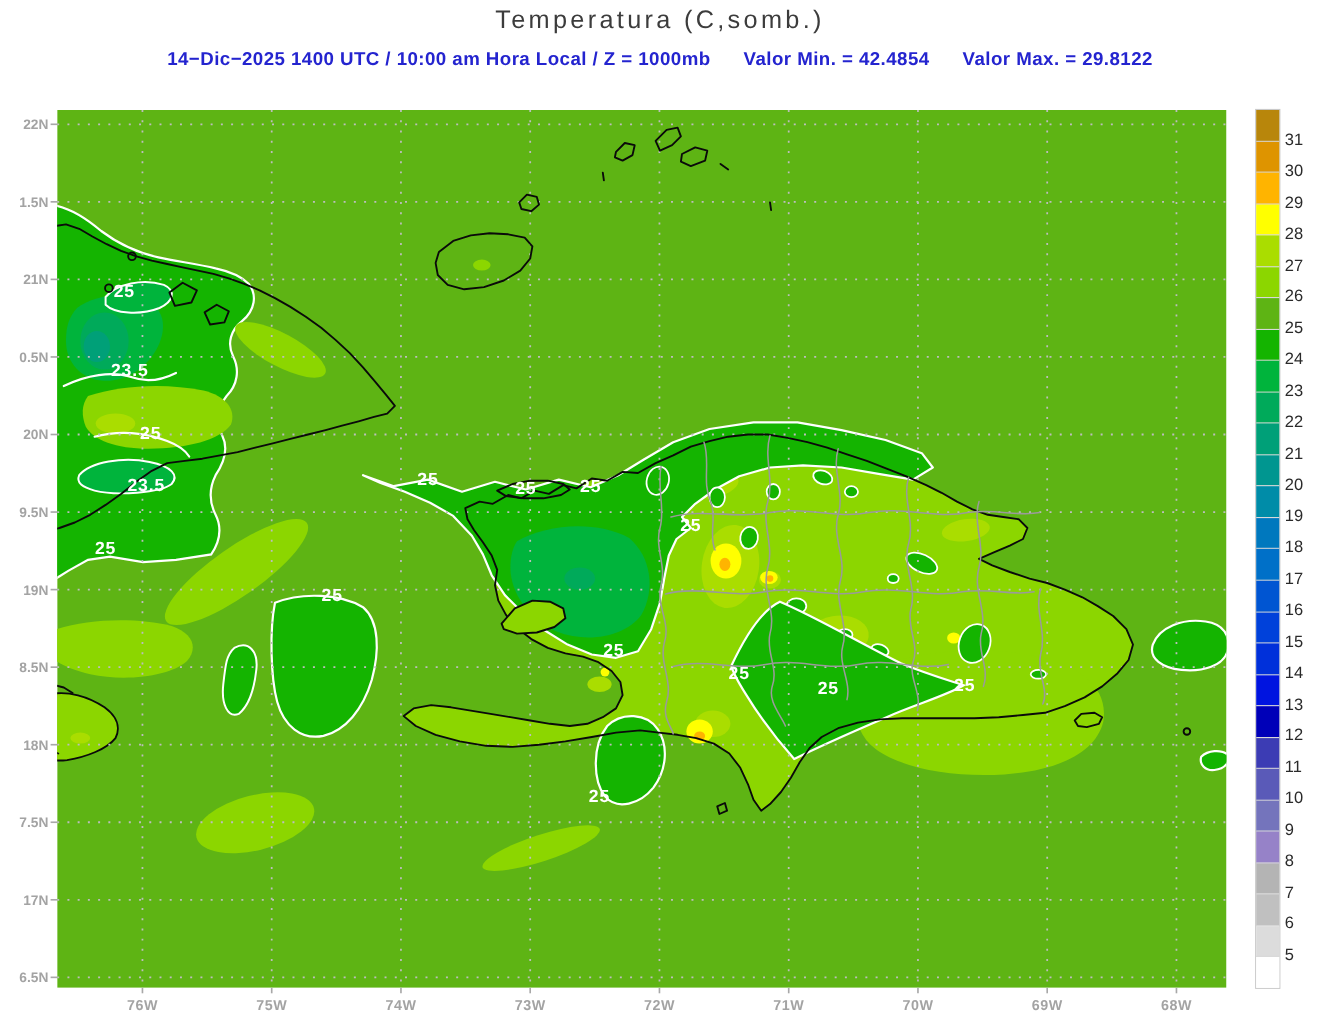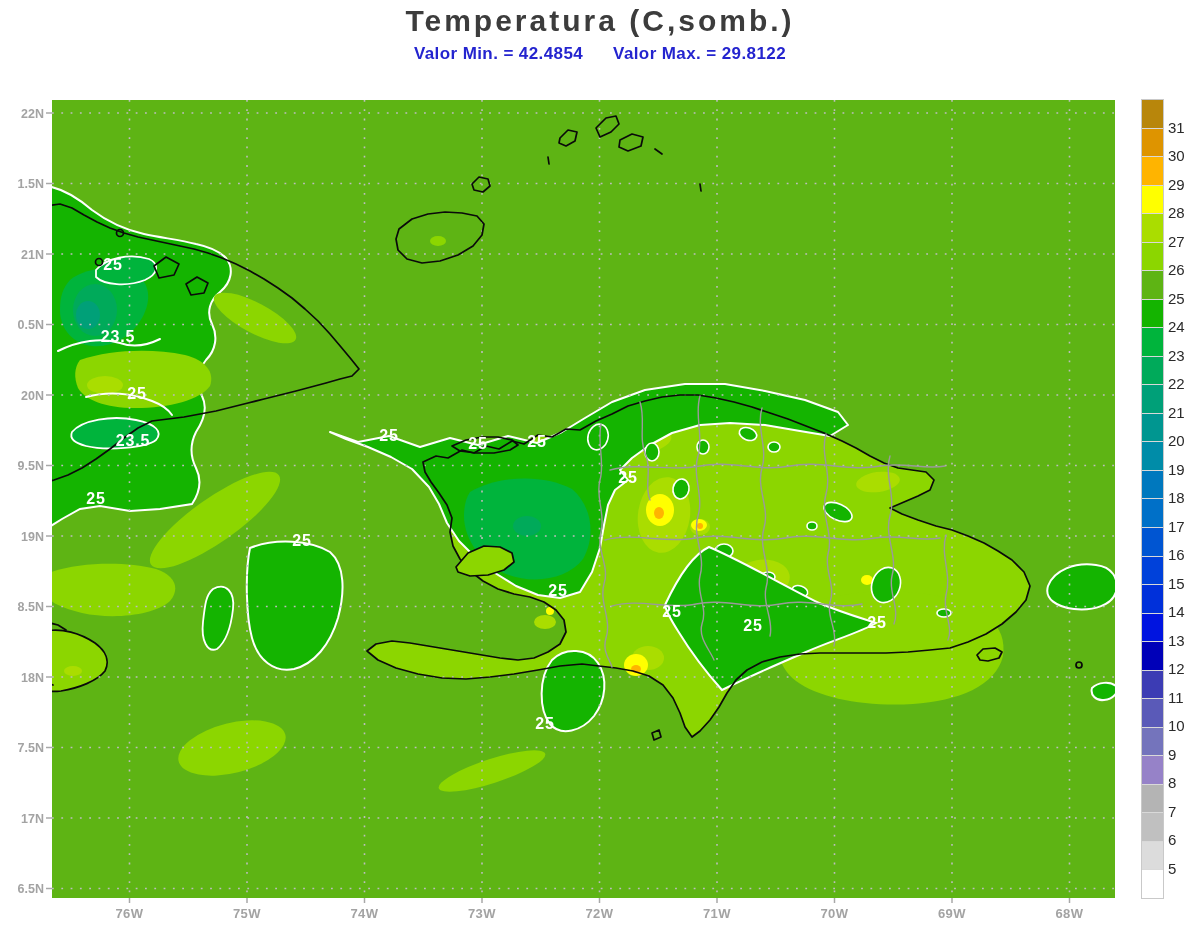--- a/index.html
+++ b/index.html
@@ -1,20 +1,20 @@
 <!DOCTYPE html>
 <html><head>
 <meta charset="utf-8">
 <style>
   html,body{margin:0;padding:0;background:#fff;}
   .page{position:relative;width:1200px;height:927px;background:#ffffff;overflow:hidden;
         font-family:"Liberation Sans",sans-serif;}
   .hdr-title{position:absolute;top:4px;left:0;width:1200px;text-align:center;
 Tem        font-family:"Liberation Sans",sans-serif;
-        font-size:30px;font-weight:700;color:#3c3c3c;letter-spacing:3px;}
+        font-size:23px;font-weight:400;color:#3c3c3c;letter-spacing:3px;}
   .hdr-sub1{position:absolute;top:44px;left:0;width:1200px;display:flex;justify-content:center;
         gap:30px;font-size:17px;font-weight:700;color:#2424cf;letter-spacing:.4px;}
   .hdr-sub2{position:absolute;top:67px;left:0;width:1200px;text-align:center;
         font-size:16px;font-weight:700;color:#2f8cf2;letter-spacing:.2px;white-space:pre;}
   svg.map{position:absolute;left:0;top:0;}
   .coast{fill:none;stroke:#0a0a0a;stroke-width:1.7;stroke-linejoin:round;stroke-linecap:round;}
   .coastf{stroke:#0a0a0a;stroke-width:1.7;stroke-linejoin:round;}
   .prov{fill:none;stroke:#9a9a9a;stroke-width:1.4;stroke-linejoin:round;stroke-linecap:round;}
   .wc{fill:none;stroke:#ffffff;stroke-width:2;stroke-linejoin:round;stroke-linecap:round;}
   .grid line{stroke:#bdbdbd;stroke-width:1.6;stroke-dasharray:1.8 7.5;}
@@ -35,20 +35,21 @@
   .logo .pi{color:#23239a;font-weight:700;font-style:italic;font-family:"DejaVu Serif",serif;font-size:17px;margin-right:4px;}
   .logo .rest{color:#3d3d3d;font-family:"DejaVu Sans Mono",monospace;font-size:14.5px;letter-spacing:0;}
 </style>
 </head>
 <body>
 
 <div class="page">
 
   <div class="hdr-title">Temperatura (C,somb.)</div>
   <div class="hdr-sub1">
+    <span>14−Dic−2025 1400 UTC / 10:00 am Hora Local / Z = 1000mb</span>
     <span>Valor Min. = 42.4854</span>
     <span>Valor Max. = 29.8122</span>
   </div>
 
   <svg class="map" width="1200" height="927" viewBox="0 0 1200 927">
     <defs>
       <clipPath id="mapclip">
           <rect x="52" y="100" width="1063" height="798"></rect>
         </clipPath>
     </defs>

